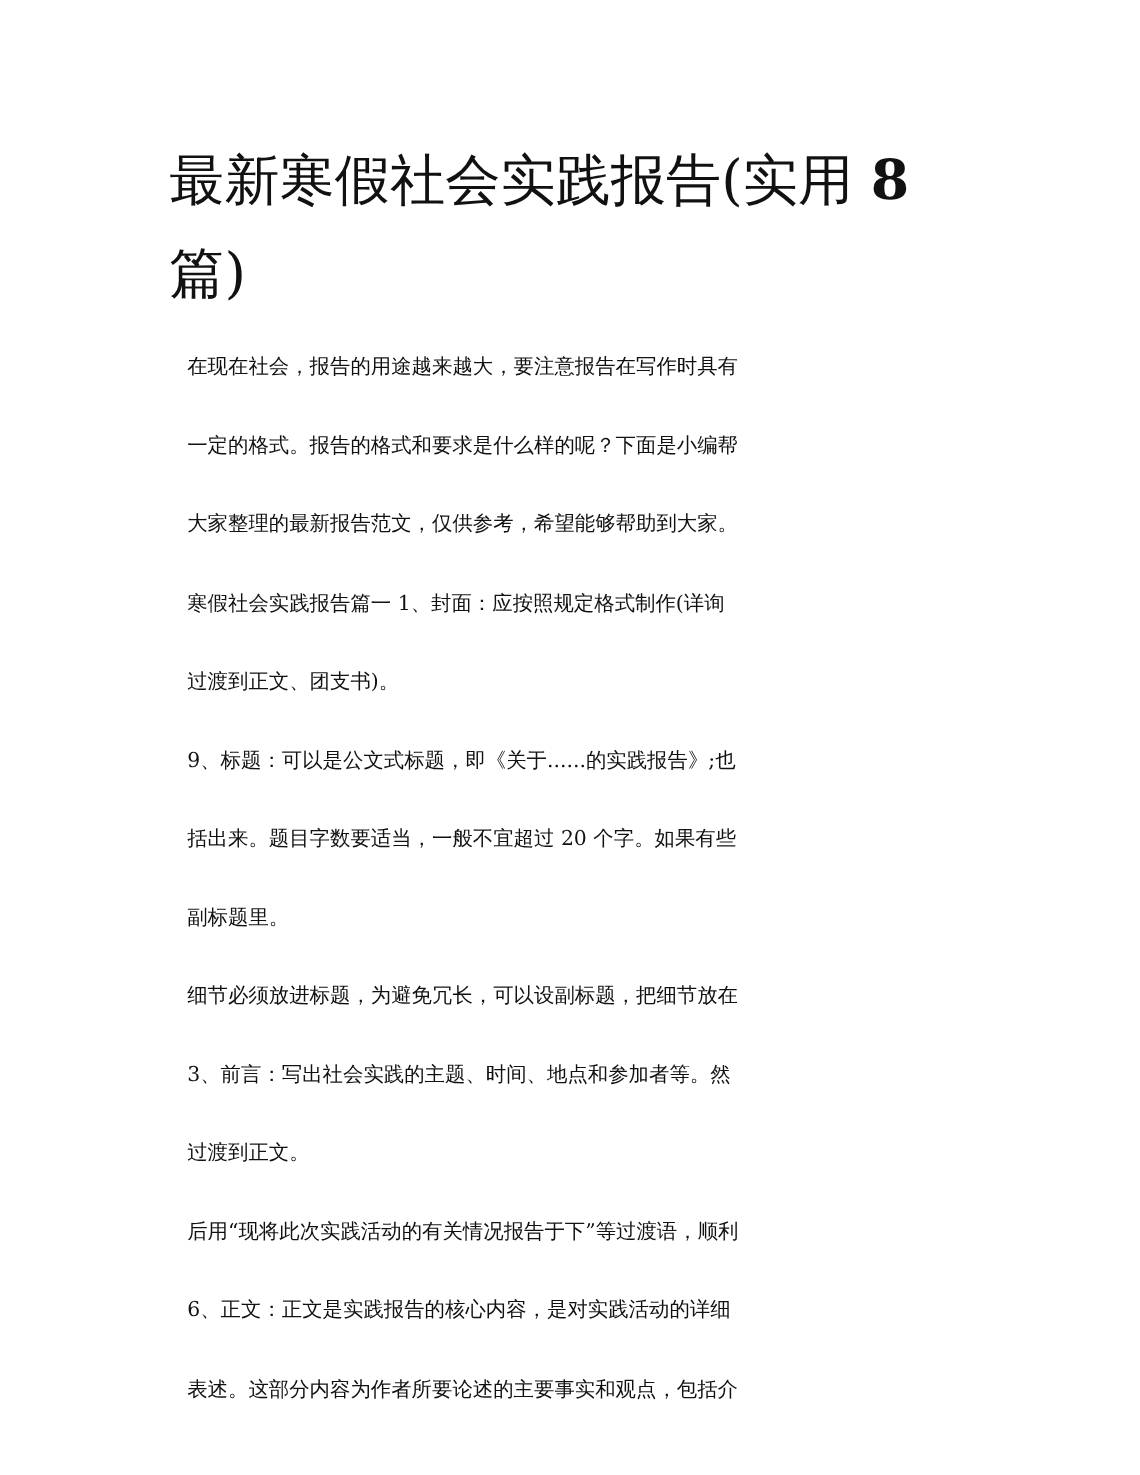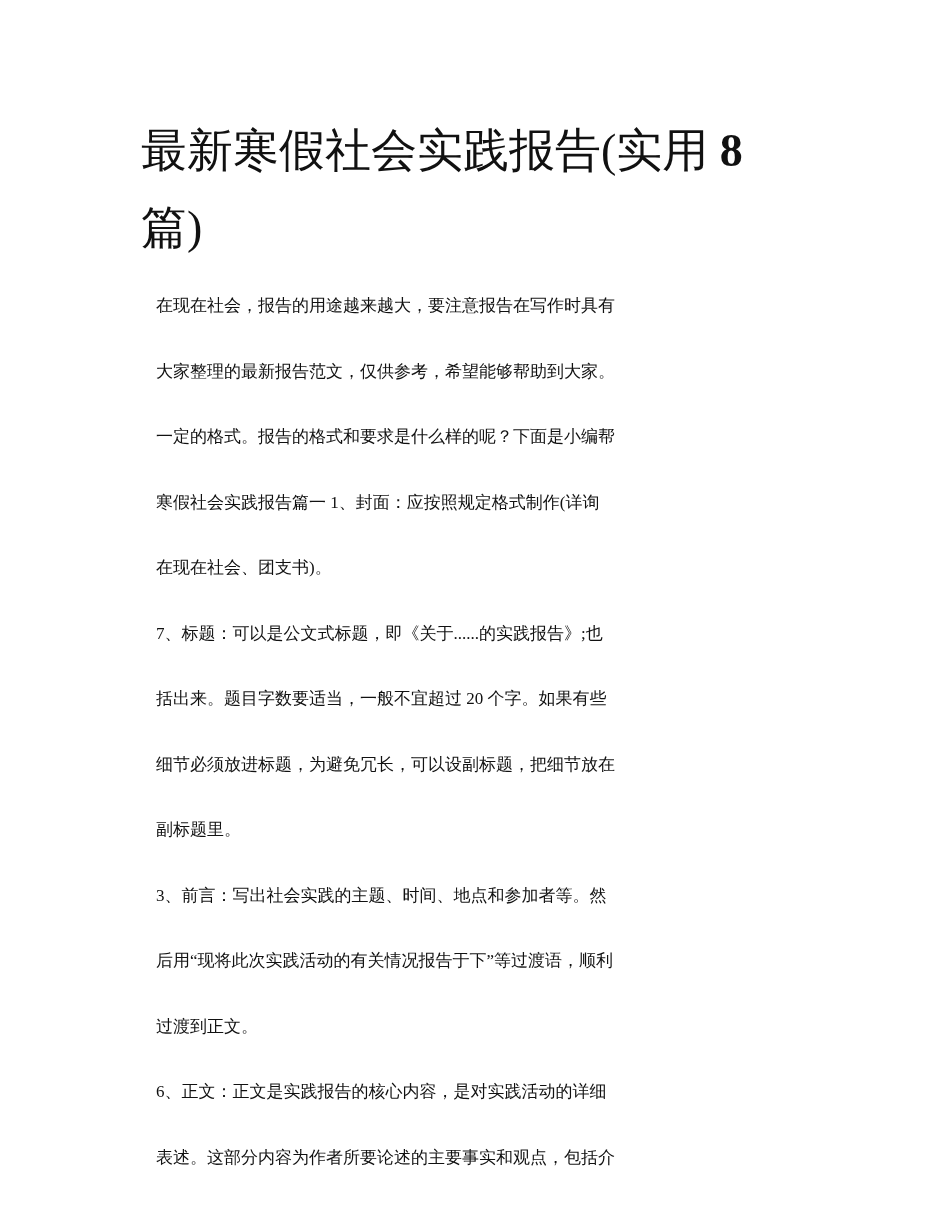--- a/index.html
+++ b/index.html
@@ -13,21 +13,20 @@
       overflow: hidden;
       position: relative;
       font-family: "DejaVu Serif", "Liberation Serif", serif;
       color: #111111;
     }
     .page {
       position: absolute;
       left: 141px;
       top: 112px;
       width: 672px;
-      font-family: Liberation Serif, serif;
     }
     .doc-title {
       margin: 0;
       font-size: 46px;
       font-weight: normal;
       line-height: 77px;
       letter-spacing: 0px;
       word-break: break-all;
     }
     .doc-title .num {
@@ -45,27 +44,27 @@
     }
   </style>
 </head>
 <body>
 
 <div class="page">
   <h1 class="doc-title"><span>最新寒假社会实践报告(实用 </span><span class="num">8</span><br><span>篇)</span></h1>
 
   <div class="body-text">
     <p class="para">在现在社会，报告的用途越来越大，要注意报告在写作时具有</p>
+    <p class="para">一定的格式。报告的格式和要求是什么样的呢？下面是小编帮</p>
     <p class="para">大家整理的最新报告范文，仅供参考，希望能够帮助到大家。</p>
-    <p class="para">一定的格式。报告的格式和要求是什么样的呢？下面是小编帮</p>
     <p class="para">寒假社会实践报告篇一 1、封面：应按照规定格式制作(详询</p>
-    <p class="para">在现在社会、团支书)。</p>
-    <p class="para">7、标题：可以是公文式标题，即《关于......的实践报告》;也</p>
+    <p class="para">过渡到正文、团支书)。</p>
+    <p class="para">9、标题：可以是公文式标题，即《关于......的实践报告》;也</p>
     <p class="para">括出来。题目字数要适当，一般不宜超过 20 个字。如果有些</p>
+    <p class="para">副标题里。</p>
     <p class="para">细节必须放进标题，为避免冗长，可以设副标题，把细节放在</p>
-    <p class="para">副标题里。</p>
     <p class="para">3、前言：写出社会实践的主题、时间、地点和参加者等。然</p>
+    <p class="para">过渡到正文。</p>
     <p class="para">后用“现将此次实践活动的有关情况报告于下”等过渡语，顺利</p>
-    <p class="para">过渡到正文。</p>
     <p class="para">6、正文：正文是实践报告的核心内容，是对实践活动的详细</p>
     <p class="para">表述。这部分内容为作者所要论述的主要事实和观点，包括介</p>
   </div>
 </div>
 
 </body></html>

